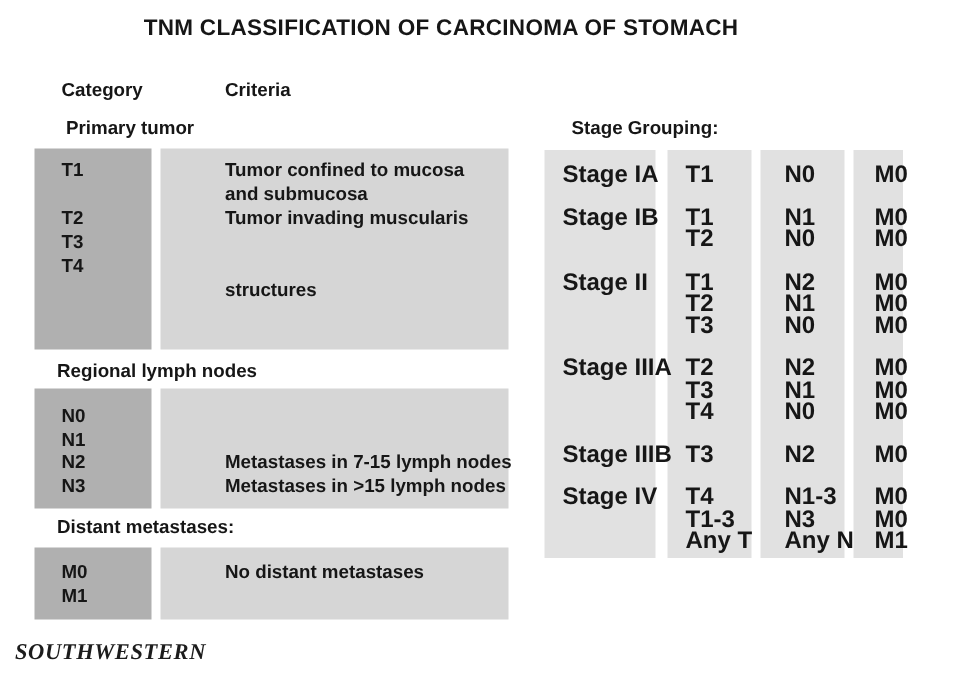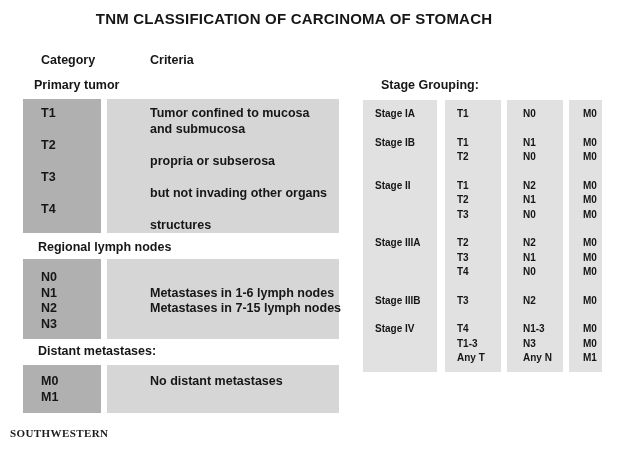--- a/index.html
+++ b/index.html
@@ -6,21 +6,21 @@
   body{
     width:640px;height:450px;position:relative;background:#ffffff;
     font-family:"Liberation Sans",sans-serif;font-weight:bold;color:#161616;
     overflow:hidden;
   }
   .abs{position:absolute;}
   #title{top:10px;left:0;width:588px;text-align:center;font-size:15px;letter-spacing:.2px;}
   .h12{font-size:12.5px;}
   #cat-head{left:41px;top:53px;}
   #crit-head{left:150px;top:53px;}
-  #h-primary{left:34px;top:78px;}
+  #h-primary{left:44px;top:78px;}
   #h-regional{left:38px;top:240px;}
   #h-distant{left:38px;top:344px;}
   #sg-heading{left:381px;top:78px;}
 
   
   .lefttable{position:absolute;left:23px;width:316px;}
   #t-table{top:99px;height:134px;}
   #n-table{top:259px;height:80px;}
   #m-table{top:365px;height:48px;}
   .bgcat{position:absolute;left:0;top:0;bottom:0;width:78px;background:var(--catbg,#b0b0b0);}
@@ -39,30 +39,30 @@
   
   #stage-table{position:absolute;left:363px;top:100px;width:240px;height:272px;}
   #stage-table .sbg{position:absolute;top:0;bottom:0;background:var(--stagebg,#e1e1e1);}
   .sbg1{left:0;width:74px;}
   .sbg2{left:82px;width:56px;}
   .sbg3{left:144px;width:56px;}
   .sbg4{left:206px;width:33px;}
   #stage-table .groups{position:relative;padding-top:8px;}
   .sgroup{margin-bottom:14px;}
   .sgroup:last-child{margin-bottom:0;}
-  .sline{position:relative;height:14.5px;font-size:10px;line-height:1;}
+  .sline{position:relative;height:14.5px;font-size:16px;line-height:1;}
   .sline span{position:absolute;top:1px;white-space:nowrap;}
   .sstage{left:12px;}
   .st{left:94px;}
   .sn{left:160px;}
   .sm{left:220px;}
 
   
   #logo{left:10px;top:428px;font-family:"Liberation Serif",serif;color:#1c1c1c;line-height:1;}
-  .logo1{font-size:11px;letter-spacing:.4px;}
+  .logo1{font-size:15px;letter-spacing:.4px;font-style:italic;}
   .logo2{font-size:7.5px;padding-left:5px;margin-top:12px;}
 </style>
 </head>
 <body>
 
 <div class="abs" id="title">TNM CLASSIFICATION OF CARCINOMA OF STOMACH</div>
 
 <div class="abs h12" id="cat-head">Category</div>
 <div class="abs h12" id="crit-head">Criteria</div>
 
@@ -74,31 +74,24 @@
       <div class="line">
         <span class="code">T1</span>
         <span class="crit">Tumor confined to mucosa</span>
       </div>
       <div class="line">
         <span class="code"></span>
         <span class="crit">and submucosa</span>
       </div>
       <div class="line">
         <span class="code">T2</span>
-      </div>
-      <div class="line">
-        <span class="code"></span>
-        <span class="crit">propria or subserosa</span>
+        <span class="crit">Tumor invading muscularis</span>
       </div>
       <div class="line">
         <span class="code">T3</span>
-      </div>
-      <div class="line">
-        <span class="code"></span>
-        <span class="crit">but not invading other organs</span>
       </div>
       <div class="line">
         <span class="code">T4</span>
       </div>
       <div class="line">
         <span class="code"></span>
         <span class="crit">structures</span>
       </div>
     </div>
 </div>
@@ -106,28 +99,28 @@
 <div class="abs h12" id="h-regional">Regional lymph nodes</div>
 <div class="lefttable" id="n-table">
   <div class="bgcat"></div>
   <div class="bgcrit"></div>
   <div class="rows">
       <div class="line">
         <span class="code">N0</span>
       </div>
       <div class="line">
         <span class="code">N1</span>
-        <span class="crit">Metastases in 1-6 lymph nodes</span>
       </div>
       <div class="line">
         <span class="code">N2</span>
         <span class="crit">Metastases in 7-15 lymph nodes</span>
       </div>
       <div class="line">
         <span class="code">N3</span>
+        <span class="crit">Metastases in &gt;15 lymph nodes</span>
       </div>
     </div>
 </div>
 
 <div class="abs h12" id="h-distant">Distant metastases:</div>
 <div class="lefttable" id="m-table">
   <div class="bgcat"></div>
   <div class="bgcrit"></div>
   <div class="rows">
       <div class="line">

